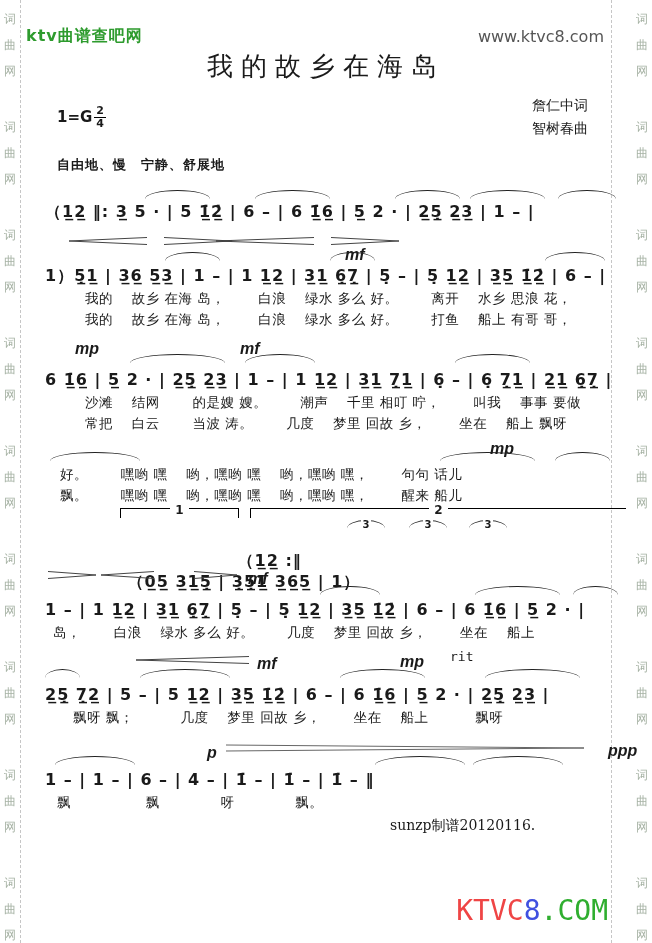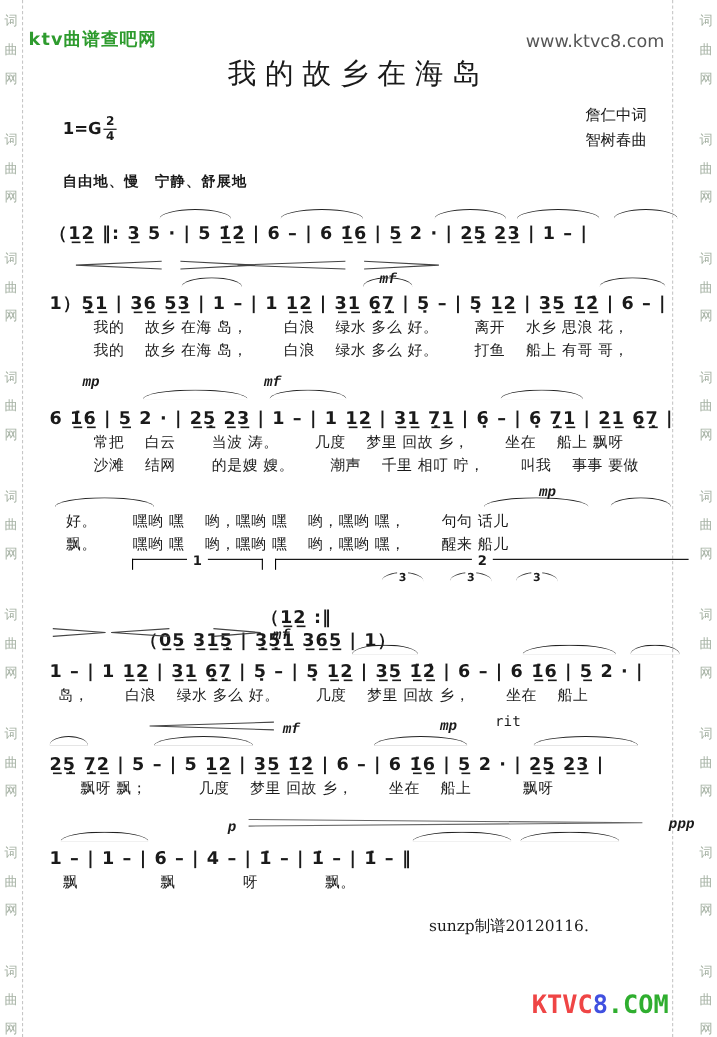--- a/index.html
+++ b/index.html
@@ -6,21 +6,21 @@
   .page{position:relative;width:652px;height:943px;overflow:hidden;background:#fff;
         font-family:"DejaVu Sans",sans-serif;color:#1a1a1a;}
   
   .wm{position:absolute;top:6px;width:16px;text-align:center;font-size:12px;
       color:#a6b2a4;line-height:26px;font-family:"DejaVu Sans",sans-serif;}
   .wm-left{left:2px;} .wm-right{right:2px;}
   .wm-group{margin-bottom:30px;}
   .dash{position:absolute;top:0;bottom:0;width:0;border-left:1px dashed #c6c6c6;}
   .dash-left{left:20px;} .dash-right{right:40px;}
   
-  .header{display:flex;justify-content:space-between;align-items:flex-end;
+  .header{display:flex;justify-content:space-between;align-items:center;
           padding:26px 48px 0 26px;}
   .logo{color:#2e9b2e;font-weight:bold;font-size:16px;letter-spacing:1px;}
   .site-url{color:#555;font-size:16px;}
   .title{text-align:center;font-family:"DejaVu Serif","Liberation Serif",serif;
          font-size:26px;letter-spacing:8px;margin-top:2px;font-weight:500;}
   .meta{display:flex;justify-content:space-between;padding:10px 64px 0 57px;}
   .keysig{font-size:15px;font-weight:bold;display:flex;align-items:center;}
   .frac{display:inline-flex;flex-direction:column;line-height:1.05;font-size:11px;
         font-weight:bold;margin-left:2px;text-align:center;}
   .frac .num{border-bottom:1px solid #000;padding:0 2px;}
@@ -29,42 +29,42 @@
   
   .score{padding:4px 0 0 45px;width:575px;}
   .system{position:relative;}
   .decos{position:relative;height:16px;}
   .notation{font-weight:bold;font-size:16px;letter-spacing:1px;white-space:pre;
             line-height:24px;}
   .lyric{font-size:13.5px;line-height:21px;white-space:pre;letter-spacing:0.5px;}
   .slur{position:absolute;height:8px;border-top:1.5px solid #222;
         border-radius:50% 50% 0 0/100% 100% 0 0;}
   .hp{position:absolute;}
-  .dyn{position:absolute;font-family:Liberation Mono, monospace;
-       font-style:italic;font-weight:bold;font-size:13px;}
+  .dyn{position:absolute;font-family:Liberation Sans, sans-serif;
+       font-style:italic;font-weight:bold;font-size:16px;}
   .dyn-rit{font-style:normal;font-weight:normal;font-family:"DejaVu Sans Mono",monospace;
            font-size:13px;}
   
   .volta{position:relative;height:52px;margin-top:2px;}
   .vbracket{position:absolute;top:0;height:9px;border-top:1.5px solid #000;text-align:center;}
   .vb1{left:75px;width:117px;border-left:1.5px solid #000;border-right:1.5px solid #000;}
   .vb2{left:205px;width:375px;border-left:1.5px solid #000;}
   .vnum{position:relative;top:-10px;background:#fff;padding:0 5px;font-size:12px;font-weight:bold;}
   .triplet{position:absolute;top:12px;width:38px;height:9px;text-align:center;
            border-top:1px solid #333;border-radius:60% 60% 0 0/100% 100% 0 0;}
   .triplet span{position:relative;top:-8px;background:#fff;padding:0 2px;
                 font-size:10px;font-weight:bold;}
   .volta-line{position:absolute;top:24px;left:0;white-space:pre;font-weight:bold;
               font-size:16px;letter-spacing:1px;}
   .volta-line .seg1{margin-left:140px;} .volta-line .seg2{margin-left:30px;}
   
-  .credit-line{margin:20px 0 0 390px;font-family:"DejaVu Serif","Liberation Serif",serif;
+  .credit-line{margin:4px 0 0 390px;font-family:"DejaVu Serif","Liberation Serif",serif;
                font-size:14px;}
   .brand{position:absolute;right:44px;bottom:16px;font-family:"DejaVu Sans Mono",monospace;
-         font-weight:bold;font-size:23px;letter-spacing:0;}
+         font-weight:normal;font-size:28px;letter-spacing:0;}
   .lg-red{color:#ef4545;} .lg-blue{color:#4050e0;} .lg-green{color:#2fae2f;}
 </style>
 </head>
 <body>
 
 <div class="page">
 
   <div class="wm wm-left">
       <div class="wm-group">
         <div>词</div>
@@ -224,22 +224,22 @@
 
     <div class="system" style="margin-top:10px">
       <div class="decos" style="height:28px">
         <span class="dyn" style="left:30px;top:0">mp</span>
         <span class="dyn" style="left:195px;top:0">mf</span>
         <div class="slur" style="left:85px;top:14px;width:95px"></div>
         <div class="slur" style="left:200px;top:14px;width:70px"></div>
         <div class="slur" style="left:410px;top:14px;width:75px"></div>
       </div>
       <div class="notation">6 1̲̇6̲ | 5̲ 2 · | 2̲5̲̣ 2̲3̲ | 1 – | 1 1̲2̲ | 3̲1̲ 7̲̣1̲ | 6̣ – | 6̣ 7̲̣1̲ | 2̲1̲ 6̲̣7̲̣ |</div>
+      <div class="lyric" style="padding-left:40px">沙滩　 结网　　 的是嫂 嫂。　　 潮声　 千里 相叮 咛，　　 叫我　 事事 要做</div>
       <div class="lyric" style="padding-left:40px">常把　 白云　　 当波 涛。　　 几度　 梦里 回故 乡，　　 坐在　 船上 飘呀</div>
-      <div class="lyric" style="padding-left:40px">沙滩　 结网　　 的是嫂 嫂。　　 潮声　 千里 相叮 咛，　　 叫我　 事事 要做</div>
     </div>
 
     <div class="system" style="margin-top:8px">
       <div class="decos" style="height:22px">
         <div class="slur" style="left:5px;top:10px;width:90px"></div>
         <div class="slur" style="left:395px;top:10px;width:95px"></div>
         <span class="dyn" style="left:445px;top:-2px">mp</span>
         <div class="slur" style="left:510px;top:10px;width:55px"></div>
       </div>
       <div class="lyric" style="padding-left:15px">好。　　 嘿哟 嘿　 哟，嘿哟 嘿　 哟，嘿哟 嘿，　　 句句 话儿</div>

